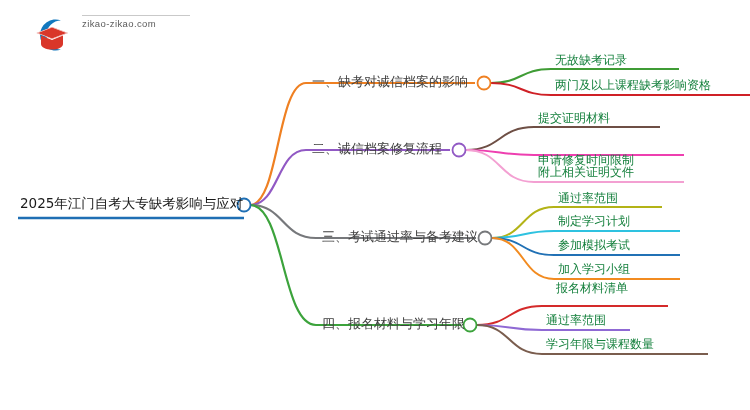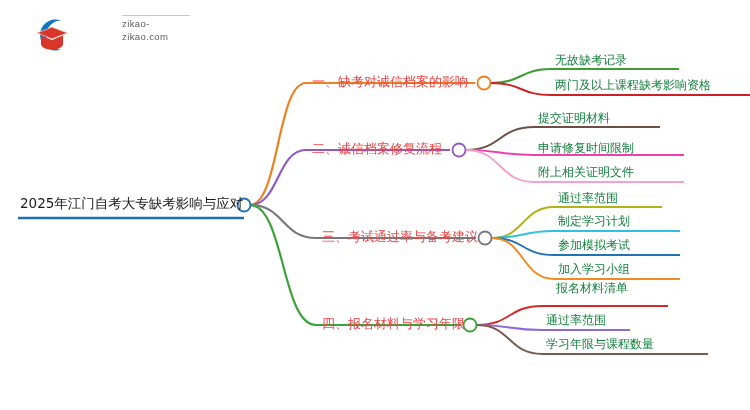--- a/index.html
+++ b/index.html
@@ -51,36 +51,35 @@
   }
   .logo-sub {
     font-size: 9.5px;
     color: #5b5b5b;
     letter-spacing: 0.4px;
     line-height: 13px;
     border-top: 1px solid #c9c9c9;
     padding-top: 1px;
     margin-top: 1px;
     font-family: "Liberation Sans", sans-serif;
-    margin-left: 40px;
   }
   .node-label {
     position: absolute;
     white-space: nowrap;
     color: #222222;
     font-family: "DejaVu Sans", sans-serif;
   }
   .root-label {
     font-size: 13.5px;
     font-weight: normal;
     color: #1a1a1a;
   }
   .branch-label {
     font-size: 13px;
-    color: #ef4444;
+    color: #404040;
   }
   .leaf-label {
     font-size: 12px;
     color: #15803d;
   }
 </style>
 </head>
 <body>
 
 <svg id="canvas" viewBox="0 0 750 410" xmlns="http://www.w3.org/2000/svg">
@@ -137,21 +136,21 @@
   </div>
 </div>
 
 <div id="labels">
     <div class="node-label root-label" style="left: 20px; top: 195px;">2025年江门自考大专缺考影响与应对</div>
     <div class="node-label branch-label" style="left: 312px; top: 73px;">一、缺考对诚信档案的影响</div>
     <div class="node-label leaf-label" style="left: 555px; top: 52px;">无故缺考记录</div>
     <div class="node-label leaf-label" style="left: 555px; top: 77px;">两门及以上课程缺考影响资格</div>
     <div class="node-label branch-label" style="left: 312px; top: 140px;">二、诚信档案修复流程</div>
     <div class="node-label leaf-label" style="left: 538px; top: 110px;">提交证明材料</div>
-    <div class="node-label leaf-label" style="left: 538px; top: 140px;">申请修复时间限制</div>
+    <div class="node-label leaf-label" style="left: 538px; top: 152px;">申请修复时间限制</div>
     <div class="node-label leaf-label" style="left: 538px; top: 164px;">附上相关证明文件</div>
     <div class="node-label branch-label" style="left: 322px; top: 228px;">三、考试通过率与备考建议</div>
     <div class="node-label leaf-label" style="left: 558px; top: 190px;">通过率范围</div>
     <div class="node-label leaf-label" style="left: 558px; top: 213px;">制定学习计划</div>
     <div class="node-label leaf-label" style="left: 558px; top: 237px;">参加模拟考试</div>
     <div class="node-label leaf-label" style="left: 558px; top: 261px;">加入学习小组</div>
     <div class="node-label branch-label" style="left: 322px; top: 315px; font-family: Liberation Mono, monospace;">四、报名材料与学习年限</div>
     <div class="node-label leaf-label" style="left: 546px; top: 280px; margin-left: 10px;">报名材料清单</div>
     <div class="node-label leaf-label" style="left: 546px; top: 312px;">通过率范围</div>
     <div class="node-label leaf-label" style="left: 546px; top: 336px;">学习年限与课程数量</div>

